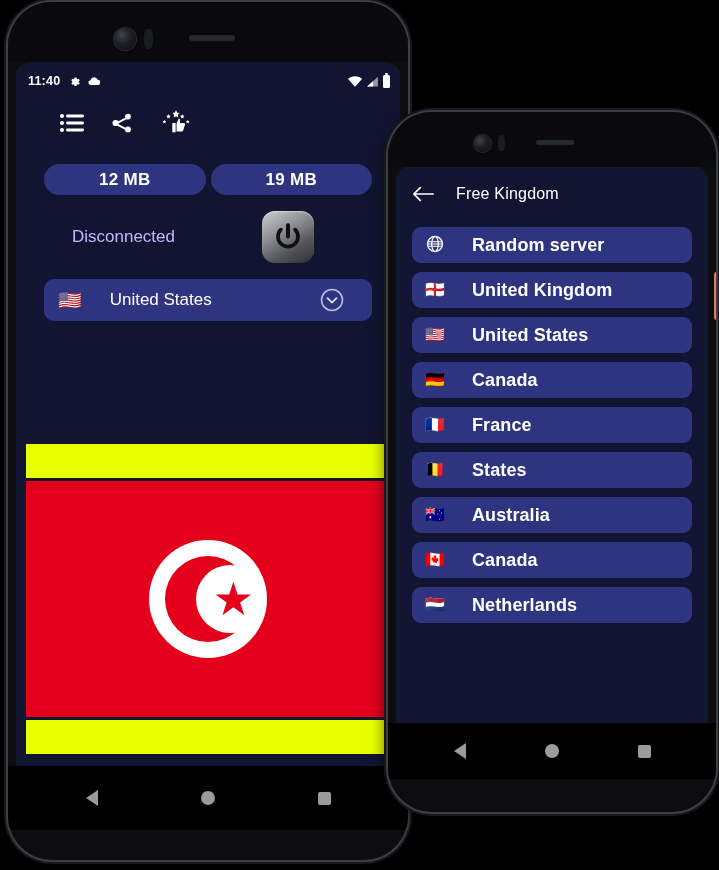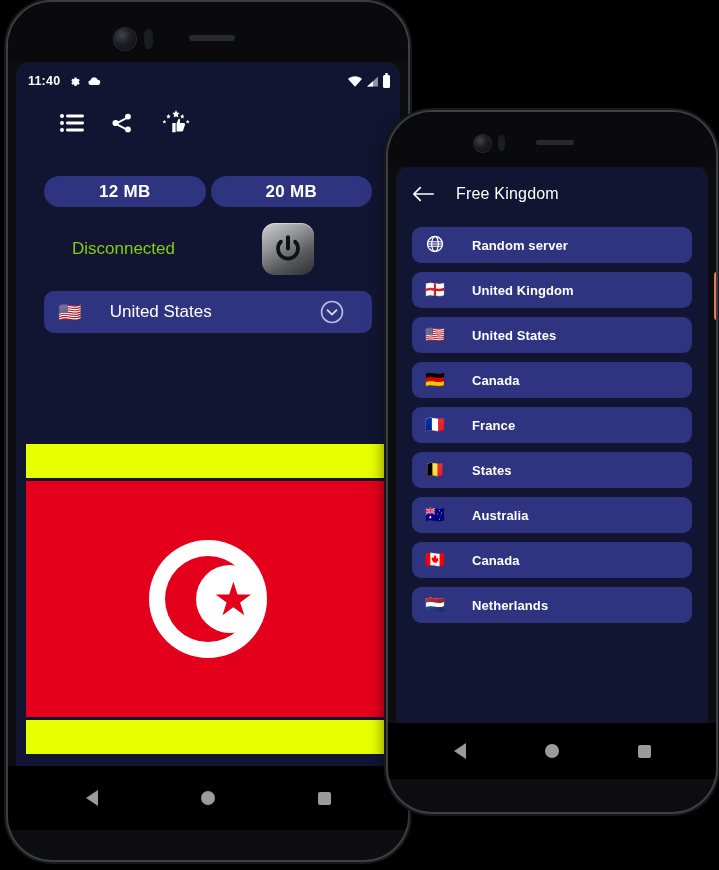--- a/index.html
+++ b/index.html
@@ -87,30 +87,30 @@
   .ico-batt::before { content:""; position:absolute; top:-2px; left:2px;
               width:3px; height:2px; background:#fff; border-radius:1px; }
 
   
   .app1 { background:#121531; height: calc(100% - 26px); position: relative; }
   .toolbar1 { display:flex; align-items:center; height: 70px; padding: 0 14px; }
   .tb-icons { display:flex; align-items:center; gap: 26px; margin-left: 30px; }
   .tb-ico { cursor:pointer; }
   .logo { margin-left:auto; margin-right: 4px; display:flex; align-items:flex-end; }
 
-  .pill-row { display:flex; gap: 5px; padding: 2px 28px; margin-top: 16px; }
+  .pill-row { display:flex; gap: 5px; padding: 2px 28px; margin-top: 4px; }
   .pill {
     flex: 1; height: 31px; border-radius: 18px;
     background: #2e3480;
     display:flex; align-items:center; justify-content:center;
     color:#fff; font-weight:700; font-size: 17px; letter-spacing: .3px;
   }
 
   .status-row { display:flex; align-items:center; margin-top: 14px; padding: 0 28px; }
-  .status-text { color:#84cc16; font-size: 17px; margin-left: 28px; }
+  .status-text { color:#c4b5fd; font-size: 17px; margin-left: 28px; }
   .power-btn {
     margin-left: auto; margin-right: 58px;
     width: 52px; height: 52px; border-radius: 13px;
     background: linear-gradient(150deg,#cfd0d2 0%, #8e9094 38%, #55575b 68%, #2d2f33 100%);
     display:flex; align-items:center; justify-content:center;
     box-shadow: inset 0 1px 1px rgba(255,255,255,.45);
     cursor:pointer;
   }
 
   .server-sel {
@@ -153,21 +153,21 @@
   .appbar2 { display:flex; align-items:center; height: 54px; padding: 0 0 0 16px; }
   .back-arrow { cursor:pointer; }
   .appbar2 .ttl { color:#fff; font-size: 16px; margin-left: 22px; letter-spacing:.2px; }
   .srv-list { padding: 6px 16px 0 16px; }
   .srv-item {
     height: 36px; border-radius: 9px; background:#2e3480;
     display:flex; align-items:center; margin-bottom: 9px;
     padding: 0 12px; cursor:pointer;
   }
   .srv-item .fl { width: 22px; font-size: 16px; line-height:1; text-align:center; }
-  .srv-item .lbl { color:#fff; font-weight:700; font-size: 13px; margin-left: 26px;
+  .srv-item .lbl { color:#fff; font-weight:700; font-size: 18px; margin-left: 26px;
                    letter-spacing:.1px; }
 
   
   .navbar { display:flex; align-items:center; justify-content:space-around;
             height: 100%; padding: 0 26px; }
   .nav-back { width:0; height:0; border-top:8px solid transparent;
     border-bottom:8px solid transparent; border-right:12px solid #9b9b9b; cursor:pointer; }
   .nav-home { width:14px; height:14px; border-radius:50%; background:#9b9b9b; cursor:pointer; }
   .nav-rec  { width:13px; height:13px; background:#9b9b9b; border-radius:2px; cursor:pointer; }
 </style>
@@ -231,21 +231,21 @@
               <path d="M25 4.2l.8 1.8 1.9.4-1.4 1.4.3 1.9-1.6-.9-1.7.9.3-1.9-1.4-1.4 2-.4z" transform="scale(.85) translate(3,1)"></path>
               <path d="M4.5 10.5l.6 1.3 1.4.3-1 1 .2 1.4-1.2-.7-1.2.7.2-1.4-1-1 1.4-.3z"></path>
               <path d="M29.6 10.5l.6 1.3 1.4.3-1 1 .2 1.4-1.2-.7-1.2.7.2-1.4-1-1 1.4-.3z"></path>
             </svg>
           </div>
 
         </div>
 
         <div class="pill-row">
           <div class="pill">12 MB</div>
-          <div class="pill">20 MB</div>
+          <div class="pill">19 MB</div>
         </div>
 
         <div class="status-row">
           <span class="status-text">Disconnected</span>
           <div class="power-btn">
             <svg width="30" height="30" viewBox="0 0 24 24">
               <path d="M12 2.5v9" stroke="#111" stroke-width="3.2" stroke-linecap="round" fill="none"></path>
               <path d="M6.3 6.1a8 8 0 1011.4 0" stroke="#111" stroke-width="3" fill="none" stroke-linecap="round"></path>
             </svg>
           </div>

